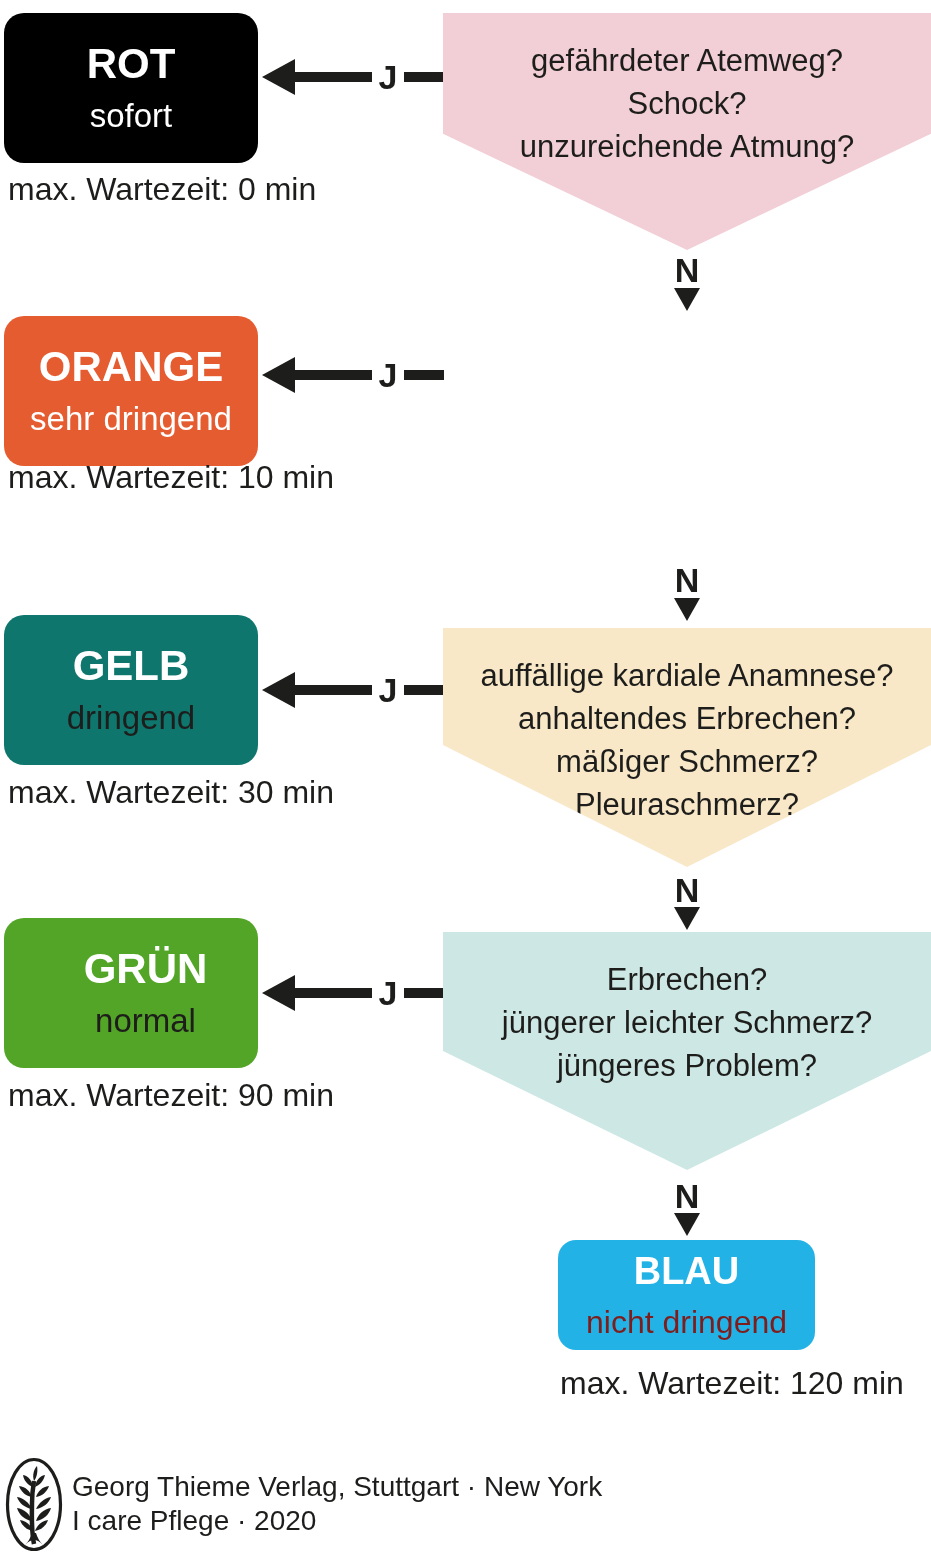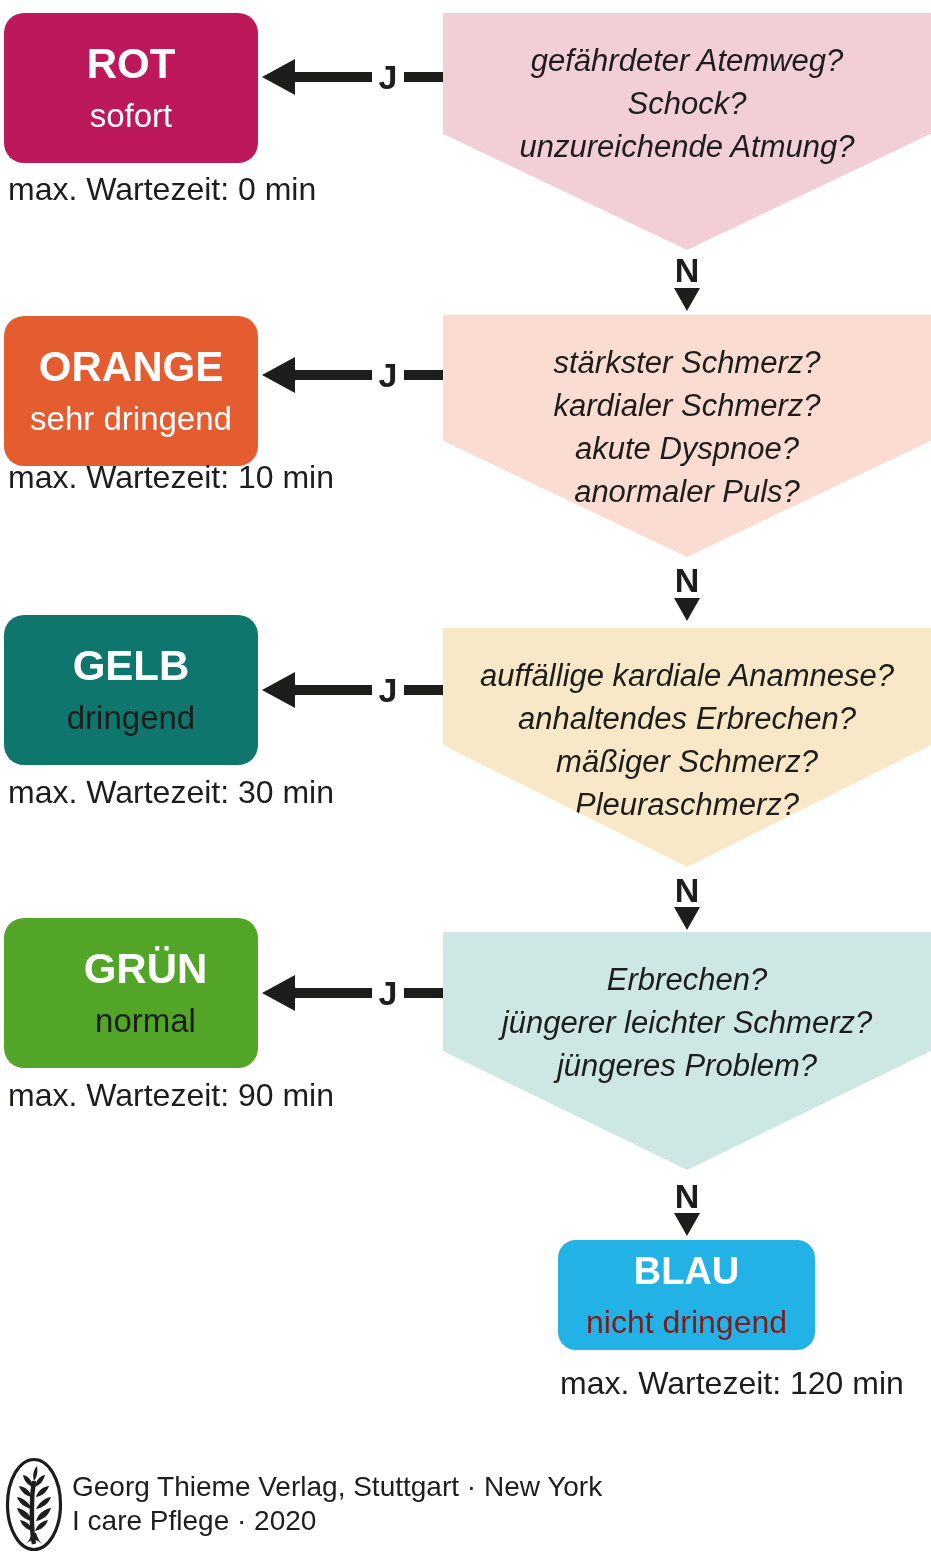--- a/index.html
+++ b/index.html
@@ -110,21 +110,20 @@
   .st-r3 { top: 685px; }
   .st-r4 { top: 988px; }
 
   
   .pentagon {
     position: absolute;
     left: 443px;
     width: 488px;
     padding-top: 26px;
     text-align: center;
-    font-style: italic;
   }
   .q-line {
     font-size: 31px;
     line-height: 43px;
     white-space: nowrap;
   }
   .pent-r1 { top: 13px;  height: 237px; clip-path: polygon(0 0, 100% 0, 100% 51%, 50% 100%, 0 51%); }
   .pent-r2 { top: 315px; height: 242px; clip-path: polygon(0 0, 100% 0, 100% 52%, 50% 100%, 0 52%); }
   .pent-r3 { top: 628px; height: 239px; clip-path: polygon(0 0, 100% 0, 100% 49%, 50% 100%, 0 49%); }
   .pent-r4 { top: 932px; height: 238px; clip-path: polygon(0 0, 100% 0, 100% 50%, 50% 100%, 0 50%); }
@@ -183,21 +182,21 @@
     top: 1470px;
     font-size: 28px;
     line-height: 34px;
   }
 </style>
 </head>
 <body>
 
 <div class="canvas">
 
-  <div class="cat-box box-r1" style="background-color: #be185d;">
+  <div class="cat-box box-r1" style="background-color: #000000;">
     <div class="cat-title">ROT</div>
     <div class="cat-sub" style="color: rgb(255, 255, 255);">sofort</div>
   </div>
   <div class="wait-text wait-r1">max. Wartezeit: 0 min</div>
 
   <div class="arrow-main am-r1">
     <div class="head"></div>
     <div class="shaft"></div>
   </div>
   <div class="j-label j-r1">J</div>
@@ -218,26 +217,20 @@
   </div>
   <div class="wait-text wait-r2">max. Wartezeit: 10 min</div>
 
   <div class="arrow-main am-r2">
     <div class="head"></div>
     <div class="shaft"></div>
   </div>
   <div class="j-label j-r2">J</div>
   <div class="arrow-stub st-r2"></div>
 
-  <div class="pentagon pent-r2" style="background-color: rgb(251, 220, 210);">
-    <div class="q-line">stärkster Schmerz?</div>
-    <div class="q-line">kardialer Schmerz?</div>
-    <div class="q-line">akute Dyspnoe?</div>
-    <div class="q-line">anormaler Puls?</div>
-  </div>
 
   <div class="n-label nl-r2">N</div>
   <div class="n-tri nt-r2"></div>
 
   <div class="cat-box box-r3" style="background-color: #0f766e;">
     <div class="cat-title">GELB</div>
     <div class="cat-sub" style="color: rgb(29, 29, 27);">dringend</div>
   </div>
   <div class="wait-text wait-r3">max. Wartezeit: 30 min</div>
 

